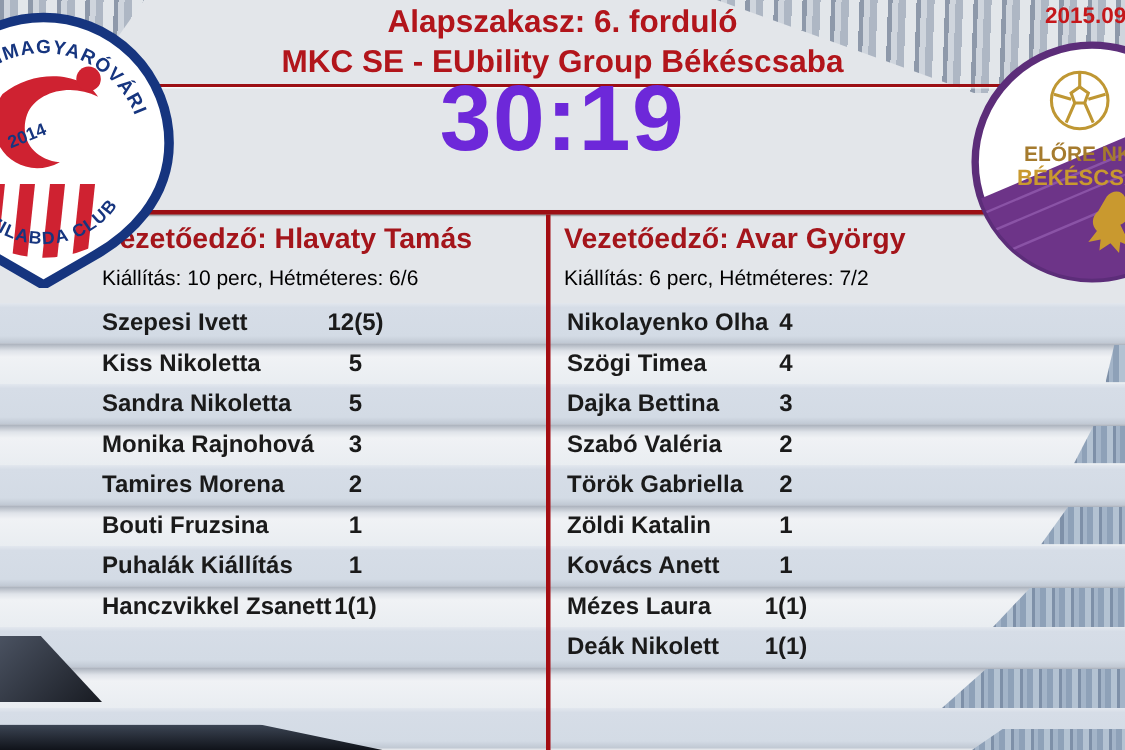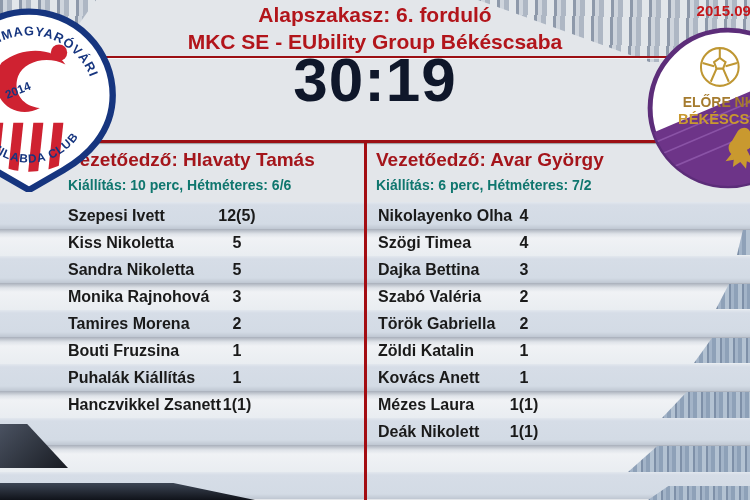--- a/index.html
+++ b/index.html
@@ -35,32 +35,32 @@
   .p5{left:628px;top:446px;width:122px;height:26px;clip-path:polygon(24% 0,100% 0,100% 100%,0 100%);}
   .p6{left:648px;top:486px;width:102px;height:14px;clip-path:polygon(20% 0,100% 0,100% 100%,0 100%);}
   
   .title1,.title2{position:absolute;left:0;width:750px;text-align:center;z-index:4;
     font-weight:bold;font-size:21px;color:#b2151b;}
   .title1{top:3px;}
   .title2{top:30px;}
   .date{position:absolute;top:2px;right:-5px;z-index:6;
     font-weight:bold;font-size:15px;color:#c5171b;white-space:nowrap;}
   .score{position:absolute;top:50px;left:0;width:750px;text-align:center;z-index:4;
-    font-weight:bold;font-size:62px;line-height:60px;color:#0f172a;letter-spacing:1px;}
+    font-weight:bold;font-size:62px;line-height:60px;color:#6d28d9;letter-spacing:1px;}
   .time{position:absolute;top:116px;left:0;width:750px;text-align:right;z-index:4;
     font-weight:bold;font-size:20px;color:#a8131a;}
   
   .hline{position:absolute;left:0;width:750px;z-index:3;background:#9c0f14;}
   .hline1{top:56px;height:2px;box-shadow:0 1px 0 rgba(255,255,255,.7);}
   .hline2{top:140px;height:3px;box-shadow:0 1px 1px rgba(80,80,80,.5);}
   .vdiv{position:absolute;left:364px;top:143px;width:3px;height:357px;z-index:4;
     background:#a30d12;}
   
   .coach{position:absolute;z-index:4;font-weight:bold;font-size:19px;color:#a4151b;white-space:nowrap;}
-  .stats{position:absolute;z-index:4;font-weight:bold;font-size:14px;color:#0f766e;white-space:nowrap;}
+  .stats{position:absolute;z-index:4;font-weight:normal;font-size:14px;color:#000000;white-space:nowrap;}
   .coach.home{left:68px;top:149px;} .stats.home{left:68px;top:177px;}
   .coach.away{left:376px;top:149px;} .stats.away{left:376px;top:177px;}
   
   #rows{position:absolute;left:0;top:0;width:750px;height:500px;z-index:1;}
   .row{position:absolute;left:0;width:750px;height:27px;line-height:27px;}
   .band-a{background:linear-gradient(180deg,#e2e7ee 0px,#d6dde7 3px,#d3dbe5 22px,#bfc7d2 27px);}
   .band-b{background:linear-gradient(180deg,#a8afba 0px,#dfe3e9 5px,#f0f2f5 9px,#e9edf1 100%);padding-left:20px;}
   .row span{position:absolute;font-weight:bold;font-size:16px;color:#1a1a1a;white-space:nowrap;}
   .lname{left:68px;} .lgoal{left:208px;width:58px;text-align:center;}
   .rname{left:378px;} .rgoal{left:498px;width:52px;text-align:center;}

